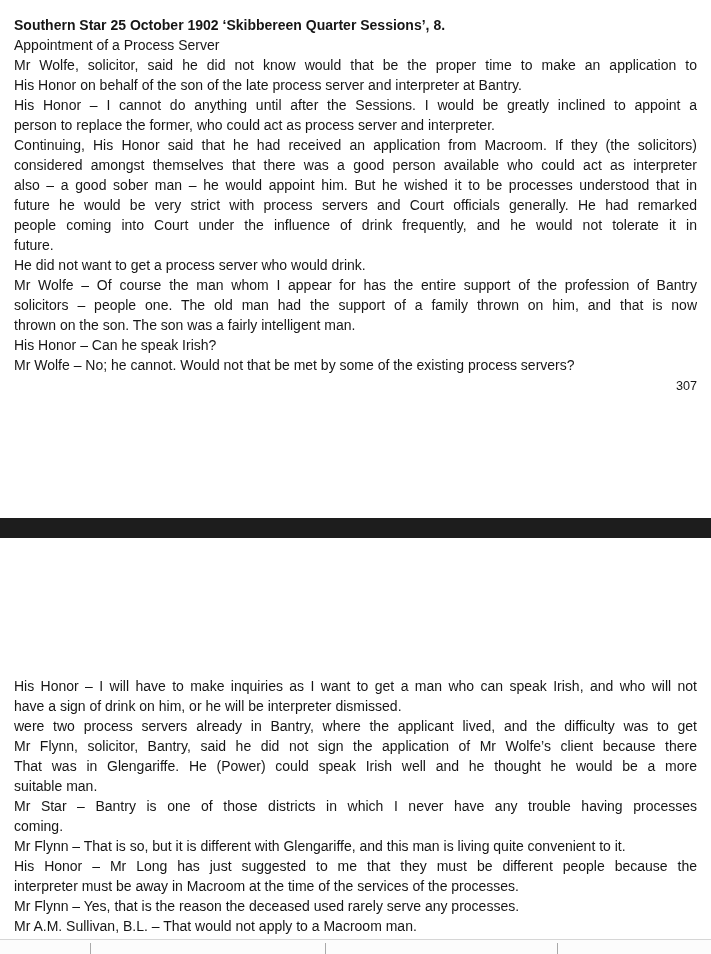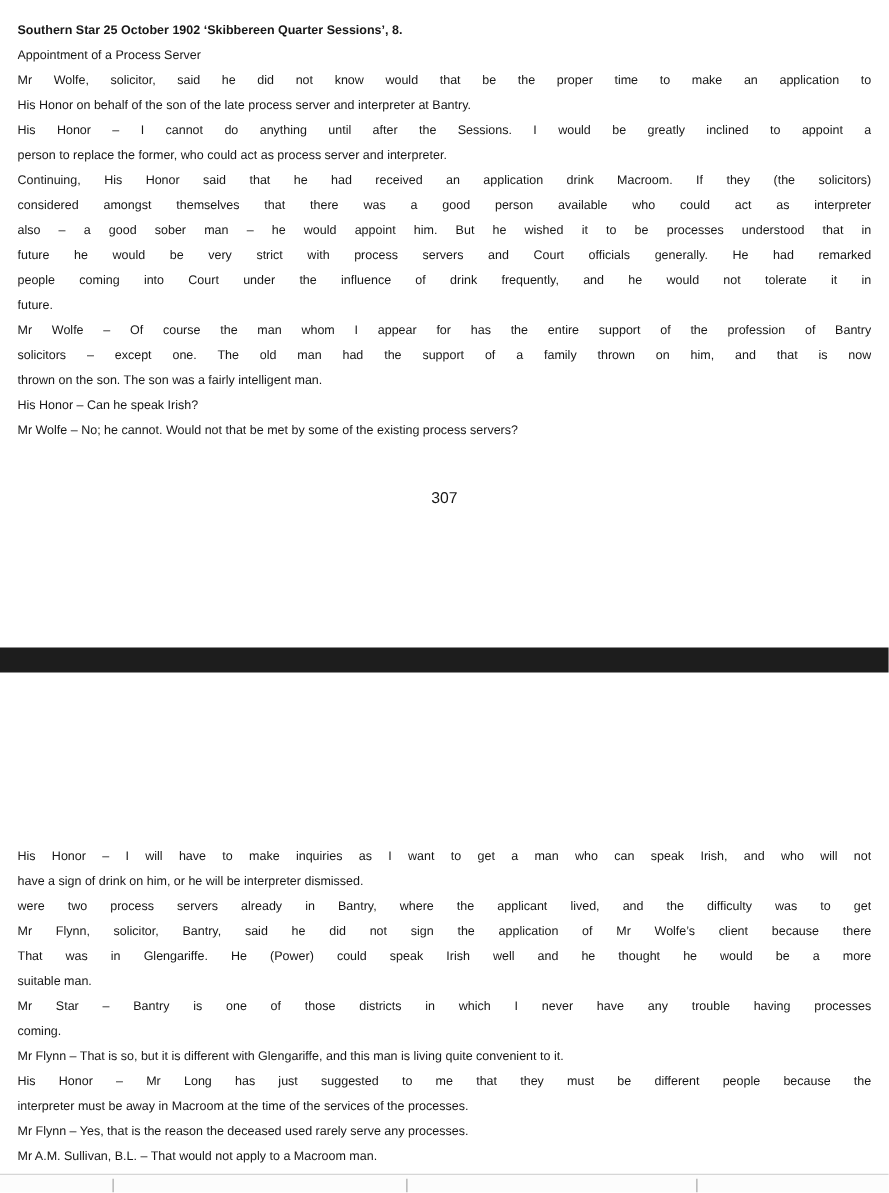--- a/index.html
+++ b/index.html
@@ -10,47 +10,47 @@
     overflow: hidden;
     font-family: "Liberation Sans", "DejaVu Sans", sans-serif;
     color: #161616;
   }
   .viewport { position: absolute; inset: 0; }
 
   .textblock {
     position: absolute;
     left: 14px;
     width: 683px;
-    font-size: 10px;
+    font-size: 14px;
   }
   #page1-text { top: 15px; }
   #page2-text { top: 676px; }
 
   .ln {
     height: 20px;
     line-height: 20px;
     overflow: hidden;
     text-align: left;
     white-space: normal;
   }
   .ln.j {
     text-align: justify;
     text-align-last: justify;
   }
   .ln.b { font-weight: bold; }
 
   .pagenum {
     position: absolute;
-    top: 388px;
+    top: 376px;
     left: 14px;
     width: 683px;
     height: 20px;
     line-height: 20px;
     font-size: 12.6px;
-    text-align: center;
+    text-align: right;
   }
 
   .separator {
     position: absolute;
     top: 518px;
     left: 0;
     width: 711px;
     height: 20px;
     background: #1d1d1d;
   }
@@ -81,28 +81,29 @@
 <div class="viewport">
 
   <section>
     <div class="textblock" id="page1-text">
         <div class="ln b">Southern Star 25 October 1902 ‘Skibbereen Quarter Sessions’, 8.</div>
         <div class="ln">Appointment of a Process Server</div>
         <div class="ln j">Mr Wolfe, solicitor, said he did not know would that be the proper time to make an application to</div>
         <div class="ln">His Honor on behalf of the son of the late process server and interpreter at Bantry.</div>
         <div class="ln j">His Honor – I cannot do anything until after the Sessions. I would be greatly inclined to appoint a</div>
         <div class="ln">person to replace the former, who could act as process server and interpreter.</div>
-        <div class="ln j">Continuing, His Honor said that he had received an application drink Macroom. If they (the solicitors)</div>
+        <div class="ln j">Continuing, His Honor said that he had received an application from Macroom. If they (the solicitors)</div>
         <div class="ln j">considered amongst themselves that there was a good person available who could act as interpreter</div>
         <div class="ln j">also – a good sober man – he would appoint him. But he wished it to be processes understood that in</div>
         <div class="ln j">future he would be very strict with process servers and Court officials generally. He had remarked</div>
         <div class="ln j">people coming into Court under the influence of drink frequently, and he would not tolerate it in</div>
         <div class="ln">future.</div>
+        <div class="ln">He did not want to get a process server who would drink.</div>
         <div class="ln j">Mr Wolfe – Of course the man whom I appear for has the entire support of the profession of Bantry</div>
-        <div class="ln j">solicitors – except one. The old man had the support of a family thrown on him, and that is now</div>
+        <div class="ln j">solicitors – people one. The old man had the support of a family thrown on him, and that is now</div>
         <div class="ln">thrown on the son. The son was a fairly intelligent man.</div>
         <div class="ln">His Honor – Can he speak Irish?</div>
         <div class="ln">Mr Wolfe – No; he cannot. Would not that be met by some of the existing process servers?</div>
       </div>
     <div class="pagenum">307</div>
   </section>
 
   <div class="separator" style="background: rgb(29, 29, 29);"></div>
 
   <section>

